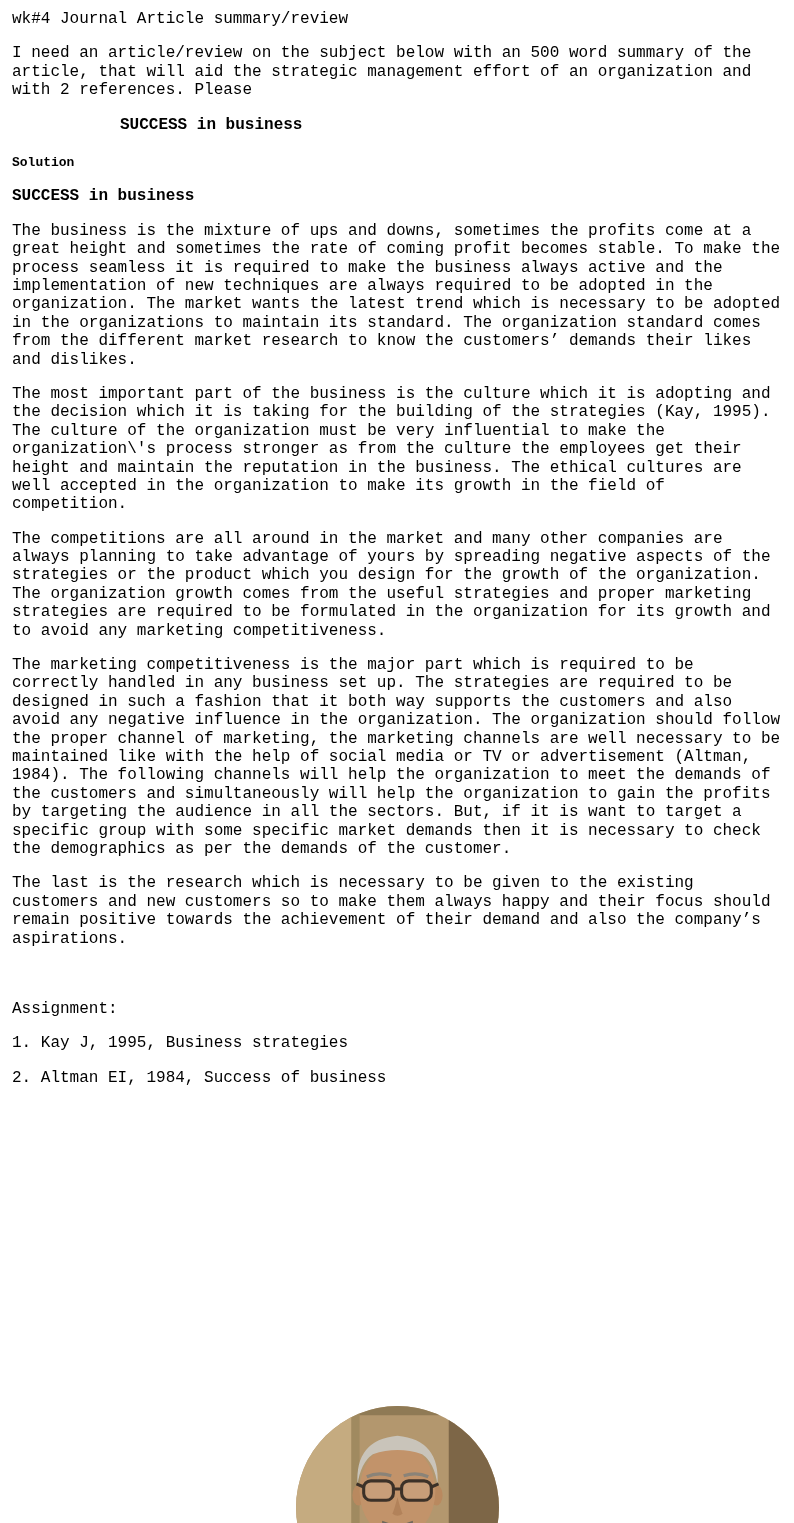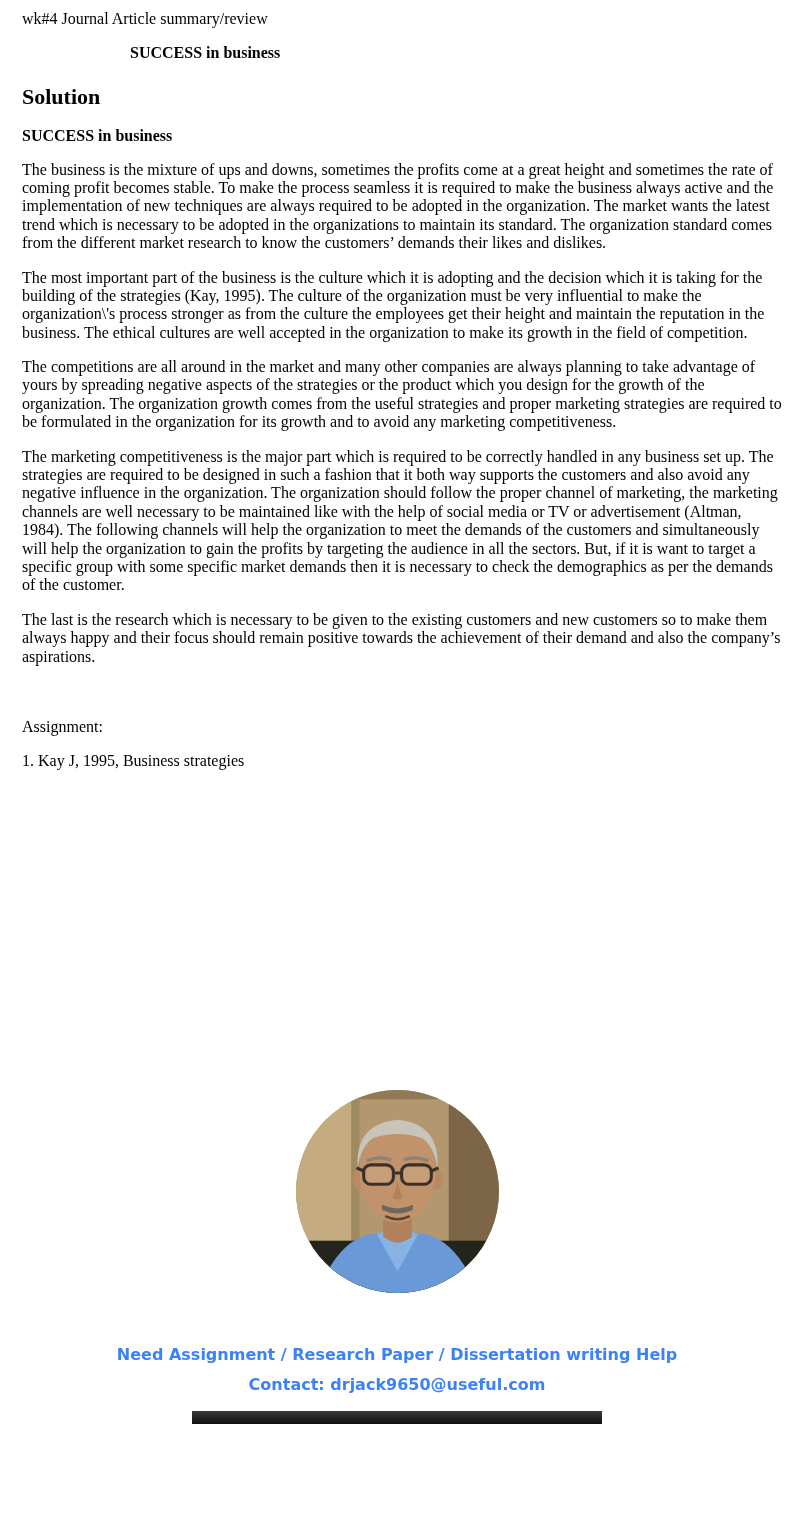--- a/index.html
+++ b/index.html
@@ -8,35 +8,36 @@
     background: #ffffff;
     color: #000000;
   }
   body {
     width: 794px;
     min-height: 1523px;
     font-family: "Liberation Serif", serif;
     font-size: 16px;
   }
   .doc {
-    padding: 8px 8px 0 22px;
+    padding: 8px 8px 0 12px;
+    font-family: Liberation Mono, monospace;
   }
   .doc p {
     margin: 16px 0;
     line-height: 1.15;
   }
   .title {
     margin: 2px 0 16px 0 !important;
   }
   .subject {
     font-weight: bold;
     padding-left: 108px;
   }
   h2.solution-heading {
-    font-size: 22px;
+    font-size: 13px;
     font-weight: bold;
     margin: 22px 0 18px 0;
     line-height: 1.1;
   }
   h3.article-heading {
     font-size: 16px;
     font-weight: bold;
     margin: 18px 0 16px 0;
     line-height: 1.1;
   }
@@ -69,30 +70,32 @@
     width: 410px;
     height: 13px;
     background: linear-gradient(#3a3a3a, #101010);
   }
 </style>
 </head>
 <body>
 
 <div class="doc">
   <p class="title">wk#4 Journal Article summary/review</p>
+  <p class="intro">I need an article/review on the subject below with an 500 word summary of the article, that will aid the strategic management effort of an organization and with 2 references. Please</p>
   <p class="subject">SUCCESS in business</p>
   <h2 class="solution-heading">Solution</h2>
   <h3 class="article-heading">SUCCESS in business</h3>
   <p>The business is the mixture of ups and downs, sometimes the profits come at a great height and sometimes the rate of coming profit becomes stable. To make the process seamless it is required to make the business always active and the implementation of new techniques are always required to be adopted in the organization. The market wants the latest trend which is necessary to be adopted in the organizations to maintain its standard. The organization standard comes from the different market research to know the customers’ demands their likes and dislikes.</p>
   <p>The most important part of the business is the culture which it is adopting and the decision which it is taking for the building of the strategies (Kay, 1995). The culture of the organization must be very influential to make the organization\'s process stronger as from the culture the employees get their height and maintain the reputation in the business. The ethical cultures are well accepted in the organization to make its growth in the field of competition.</p>
   <p>The competitions are all around in the market and many other companies are always planning to take advantage of yours by spreading negative aspects of the strategies or the product which you design for the growth of the organization. The organization growth comes from the useful strategies and proper marketing strategies are required to be formulated in the organization for its growth and to avoid any marketing competitiveness.</p>
   <p>The marketing competitiveness is the major part which is required to be correctly handled in any business set up. The strategies are required to be designed in such a fashion that it both way supports the customers and also avoid any negative influence in the organization. The organization should follow the proper channel of marketing, the marketing channels are well necessary to be maintained like with the help of social media or TV or advertisement (Altman, 1984). The following channels will help the organization to meet the demands of the customers and simultaneously will help the organization to gain the profits by targeting the audience in all the sectors. But, if it is want to target a specific group with some specific market demands then it is necessary to check the demographics as per the demands of the customer.</p>
   <p>The last is the research which is necessary to be given to the existing customers and new customers so to make them always happy and their focus should remain positive towards the achievement of their demand and also the company’s aspirations.</p>
   <p class="refs-label">Assignment:</p>
   <p>1. Kay J, 1995, Business strategies</p>
+  <p>2. Altman EI, 1984, Success of business</p>
 </div>
 
 <div class="avatar-wrap">
   <svg width="205" height="205" viewBox="0 0 200 200" role="img">
     <defs>
       <clipPath id="avc">
           <circle cx="100" cy="100" r="99"></circle>
         </clipPath>
     </defs>
     <g clip-path="url(#avc)">

